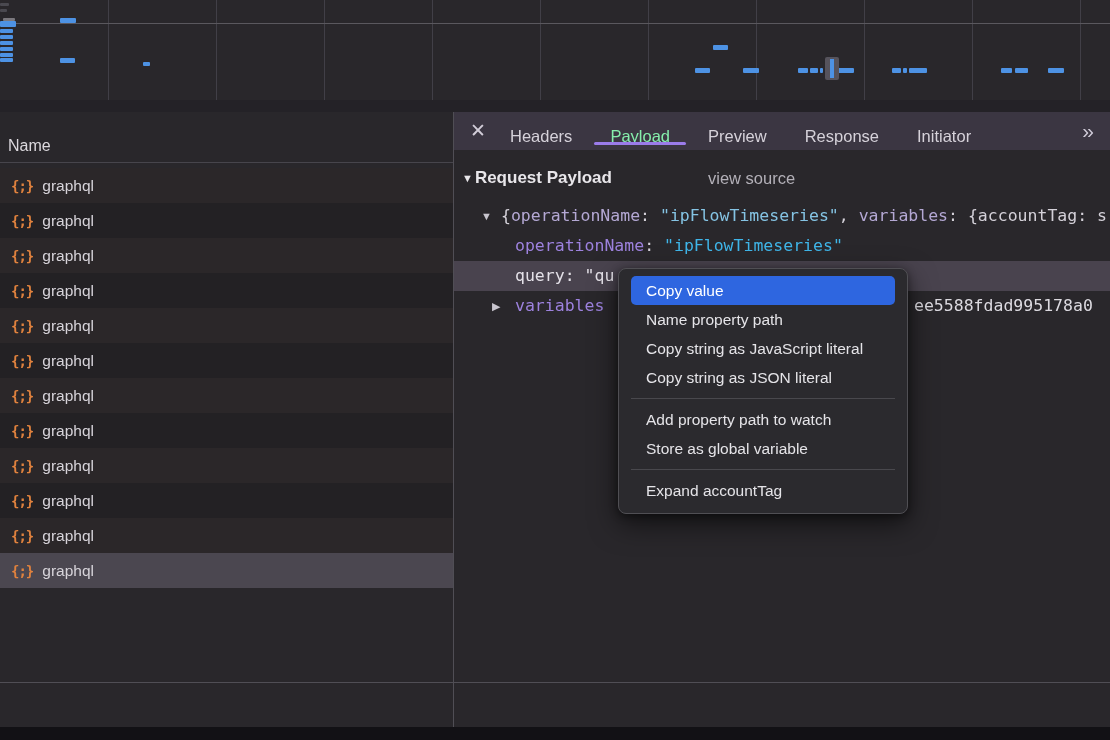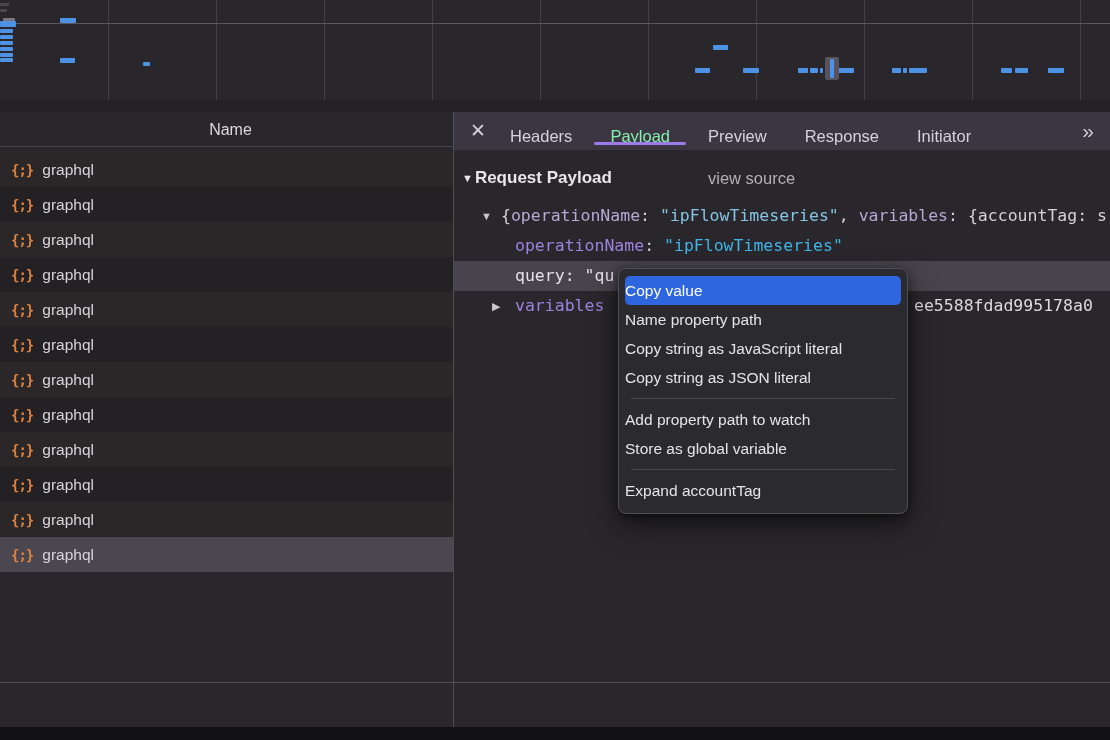--- a/index.html
+++ b/index.html
@@ -13,21 +13,21 @@
   .overview{position:absolute;left:0;top:0;width:1110px;height:112px;background:#29272b;overflow:hidden;}
   .ov-band{position:absolute;left:0;top:100px;width:1110px;height:12px;background:#242227;}
   .gridline{position:absolute;top:0;width:1px;height:112px;background:#413f47;}
   .ov-hline{position:absolute;left:0;top:23px;width:1110px;height:1px;background:#5a585e;}
   .wbar{position:absolute;border-radius:1px;background:#4d92e4;}
   .wbar.gray{background:#7a787e;}
   .wbar.dim{background:#4a4950;}
   .ov-marker{position:absolute;left:825px;top:57px;width:14px;height:23px;background:#56535c;border-radius:2px;}
   .ov-marker .tick{position:absolute;left:5px;top:2px;width:4px;height:19px;background:#4d92e4;}
   
-  .left-panel{position:absolute;left:0;top:112px;width:453px;height:570px;background:#29272b;text-align:center;}
+  .left-panel{position:absolute;left:0;top:128px;width:453px;height:570px;background:#29272b;}
   .name-header{height:35px;line-height:35px;padding-left:8px;color:#dcd9de;font-size:16px;font-weight:500;
     border-bottom:1px solid #47454c;background:#29272b;}
   .name-list{position:absolute;left:0;top:40px;width:453px;}
   .req-row{height:35px;display:flex;align-items:center;font-size:15.5px;color:#d7d4da;cursor:default;}
   .req-row.even{background:#2b2729;}
   .req-row.odd{background:#232124;}
   .req-row.selected{background:#4b4750;}
   .req-icon{color:#e0823e;font-family:"DejaVu Sans Mono",monospace;font-size:14px;font-weight:bold;
     margin:0 9px 0 11px;letter-spacing:-1px;}
   
@@ -58,21 +58,21 @@
   .c-plain{color:#d4d1d9;}
   .c-key{color:#9d82de;}
   .c-key-dim{color:#b4a8d4;}
   .c-str{color:#3fb5e8;}
   .c-str-dim{color:#85c4e4;}
   .c-sel{color:#e4e1e8;}
   
   .context-menu{position:absolute;left:618px;top:268px;width:290px;background:#2b2a2e;
     border:1px solid #504f54;border-radius:8px;padding:7px 0 8px 0;
     box-shadow:0 10px 28px rgba(0,0,0,0.55),0 2px 8px rgba(0,0,0,0.45);z-index:50;}
-  .menu-item{height:29px;line-height:29px;margin:0 6px;border-radius:5px;
+  .menu-item{height:29px;line-height:29px;margin:0 12px;padding-left:15px;border-radius:5px;
     color:#e5e4e8;font-size:15.5px;white-space:nowrap;cursor:default;}
   .menu-item.highlighted{background:#2e66e0;color:#ffffff;}
   .menu-sep{height:1px;background:#49484d;margin:6px 12px;}
 </style>
 </head>
 <body>
 
 <div class="screen">
 
   <div class="overview">

